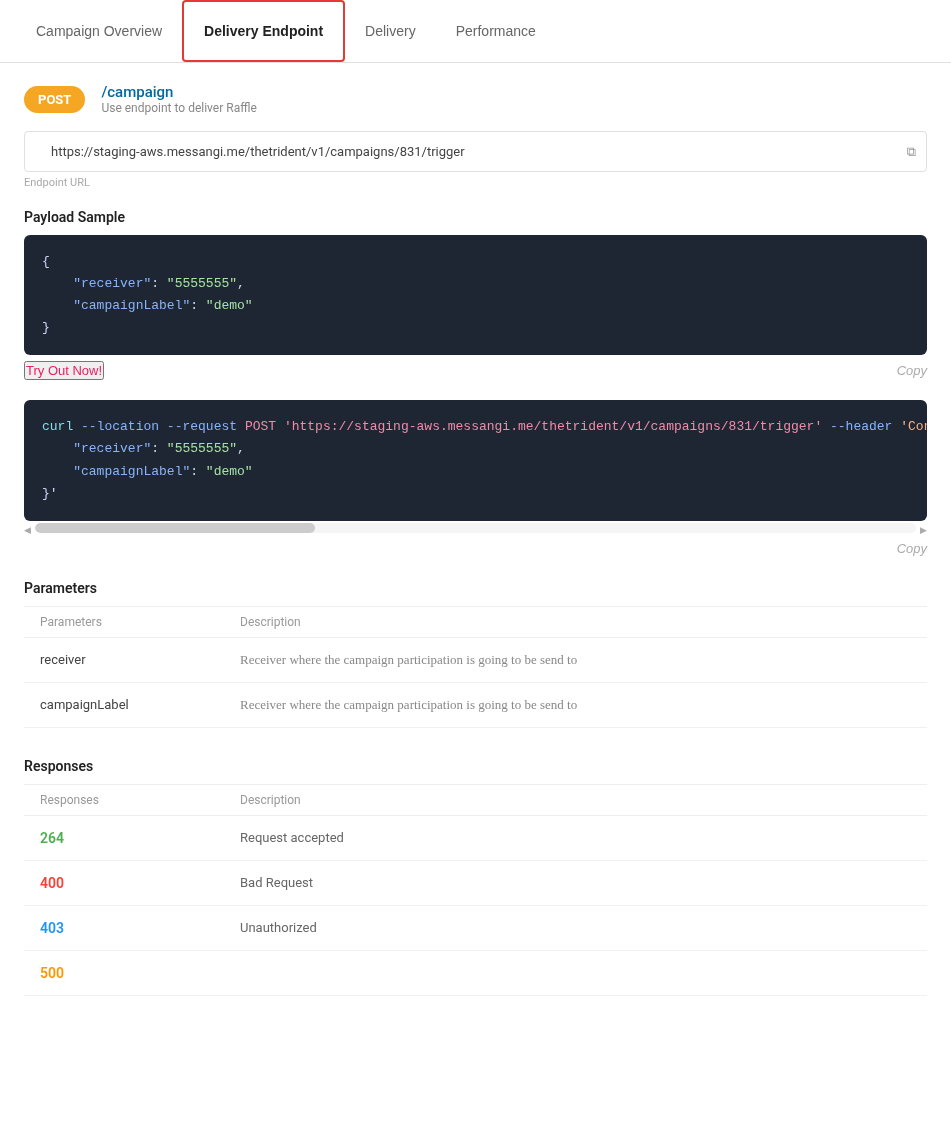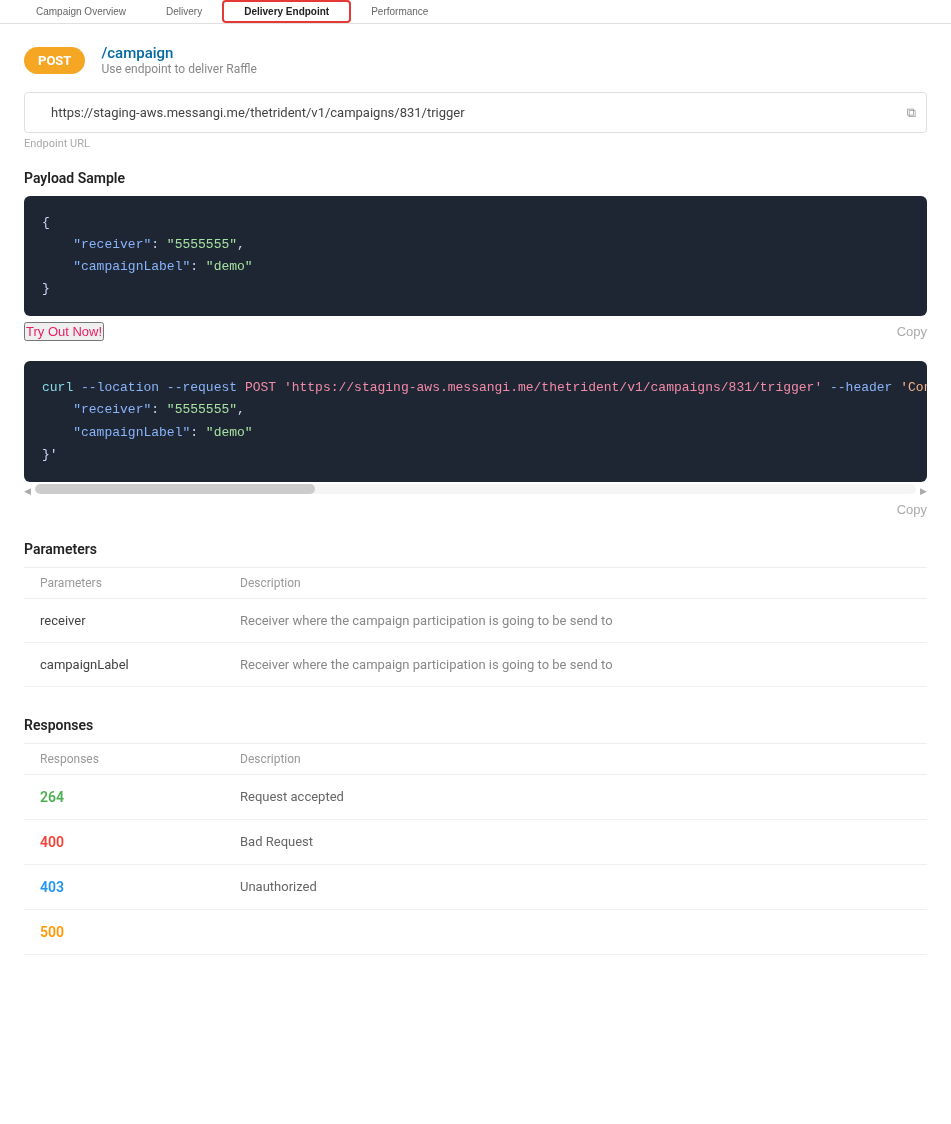--- a/index.html
+++ b/index.html
@@ -12,24 +12,24 @@
       min-height: 1124px;
     }
 
     
     .tab-nav {
       display: flex;
       border-bottom: 1px solid #e0e0e0;
       padding: 0 16px;
     }
     .tab-item {
-      padding: 4px 20px;
+      padding: 21px 20px;
       cursor: pointer;
       color: #666;
-      font-size: 10px;
+      font-size: 14px;
       border: none;
       background: none;
       white-space: nowrap;
       text-align: right;
     }
     .tab-item.active {
       color: #222;
       font-weight: 600;
       border: 2px solid #e53935;
       border-radius: 4px;
@@ -136,20 +136,21 @@
       font-size: 13px;
       cursor: pointer;
       font-weight: 500;
     }
     .copy-btn {
       color: #aaa;
       font-size: 13px;
       cursor: pointer;
       background: none;
       border: none;
+      font-style: italic;
     }
 
     
     .scrollbar-container {
       background: #f5f5f5;
       height: 10px;
       border-radius: 5px;
       margin-bottom: 4px;
       position: relative;
       overflow: hidden;
@@ -184,20 +185,21 @@
       border-bottom: 1px solid #f0f0f0;
       align-items: center;
     }
     .table-row .param-name {
       font-size: 13px;
       color: #444;
     }
     .table-row .param-desc {
       font-size: 13px;
       color: #888;
+      font-family: Liberation Serif, serif;
     }
 
     
     .responses-section {
       margin-top: 24px;
     }
     .response-table-header {
       display: grid;
       grid-template-columns: 200px 1fr;
       padding: 8px 16px;
@@ -224,22 +226,22 @@
     .response-desc {
       font-size: 13px;
       color: #666;
     }
   </style>
 </head>
 <body>
 
 <nav class="tab-nav">
   <button class="tab-item">Campaign Overview</button>
+  <button class="tab-item active">Delivery Endpoint</button>
   <button class="tab-item">Delivery</button>
-  <button class="tab-item active">Delivery Endpoint</button>
   <button class="tab-item">Performance</button>
 </nav>
 
 <div class="content">
 
   <div class="endpoint-header">
     <span class="post-badge">POST</span>
     <div class="endpoint-info">
       <span class="endpoint-path">/campaign</span>
       <span class="endpoint-desc">Use endpoint to deliver Raffle</span>

